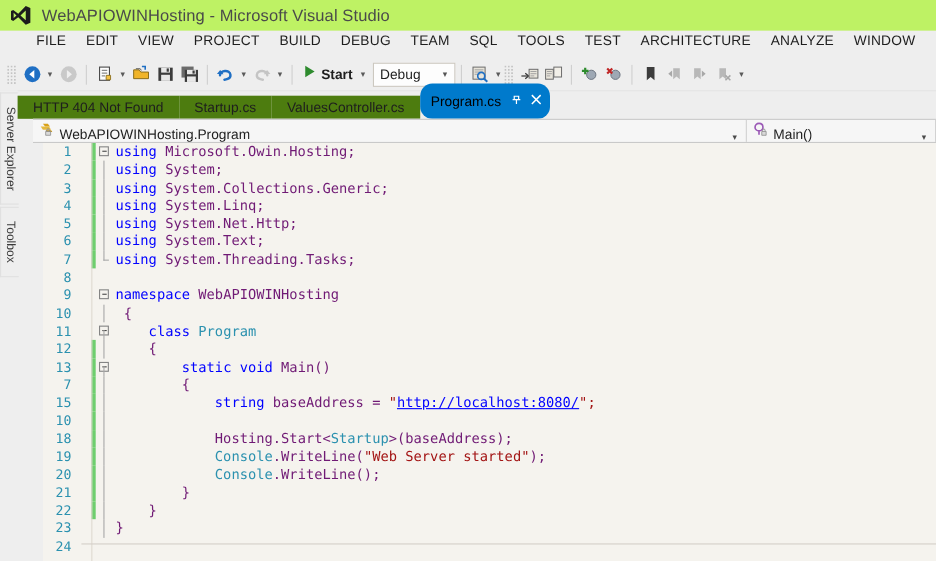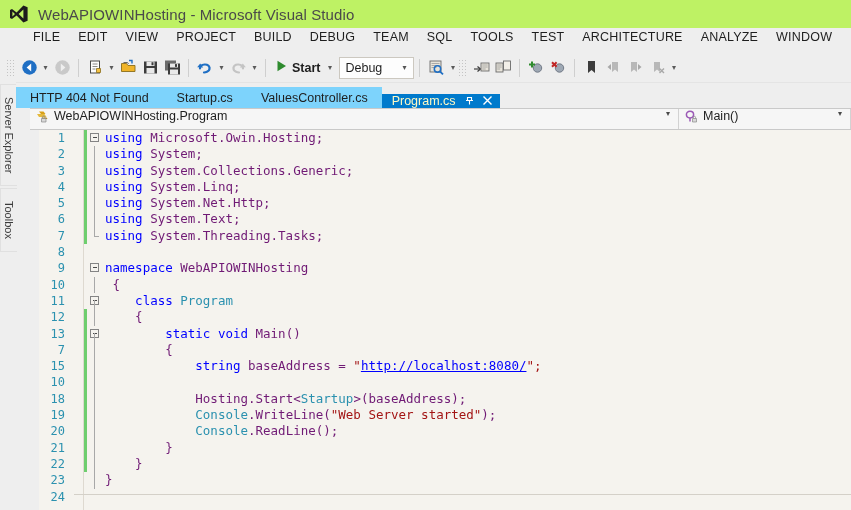--- a/index.html
+++ b/index.html
@@ -65,36 +65,36 @@
     border:1px solid #e0e0e0;border-right:none;cursor:default;white-space:nowrap;
   }
 
   
   .tabstrip{
     position:absolute;left:16px;top:84px;width:835px;height:24px;
     background:#eeeeee;display:flex;align-items:flex-end;
   }
   .doctab{
     height:21px;display:flex;align-items:center;padding:0 14px;
-    font-size:12.5px;color:#1e1e1e;background:#7dd3fc;white-space:nowrap;cursor:default;
+    font-size:12.5px;color:#1e1e1e;background:#4d7c0f;white-space:nowrap;cursor:default;
   }
   .doctab.active{
-    background:#007acc;color:#fef9c3;height:14px;padding:0 7px 0 10px;
+    background:#007acc;color:#000000;height:32px;padding:0 7px 0 10px;border-radius:11px;
   }
   .tab-icon{margin-left:7px;font-size:11px;line-height:1;color:#ffffff;cursor:default;}
   .tab-pin{margin-left:8px;}
 
   
   .navbar{
     position:absolute;left:30px;top:108px;width:821px;height:22px;
     background:#f6f6f6;border-top:1px solid #c9c9c9;border-bottom:1px solid #c9c9c9;
     display:flex;align-items:center;box-sizing:border-box;
   }
   .nav-combo{
-    height:20px;display:flex;align-items:flex-start;flex:1;min-width:0;
+    height:20px;display:flex;align-items:flex-end;flex:1;min-width:0;
     border-right:1px solid #d2d2d2;padding-left:5px;cursor:default;position:relative;
   }
   .nav-combo.right{flex:0 0 166px;}
   .nav-txt{font-size:12.5px;color:#1e1e1e;margin-left:5px;white-space:nowrap;overflow:hidden;}
   .nav-caret{font-size:8px;color:#4a4a4a;margin-left:auto;padding:0 8px;}
 
   
   .editor{
     position:absolute;left:30px;top:130px;width:821px;height:380px;
     background:#f5f3ee;overflow:hidden;
@@ -412,21 +412,21 @@
         <div class="ln-row"><span class="ln-num">9</span><span class="ln-glyph"></span><span class="ln-change"></span><span class="ln-outline"><span class="collapse-box"></span></span><span class="ln-code"><span class="kw">namespace </span><span class="pln">WebAPIOWINHosting</span></span></div>
         <div class="ln-row"><span class="ln-num">10</span><span class="ln-glyph"></span><span class="ln-change"></span><span class="ln-outline"><span class="vline"></span></span><span class="ln-code"> <span class="pln">{</span></span></div>
         <div class="ln-row"><span class="ln-num">11</span><span class="ln-glyph"></span><span class="ln-change"></span><span class="ln-outline"><span class="collapse-box"></span><span class="vline half-bot"></span></span><span class="ln-code">    <span class="kw">class </span><span class="typ">Program</span></span></div>
         <div class="ln-row"><span class="ln-num">12</span><span class="ln-glyph"></span><span class="ln-change green"></span><span class="ln-outline"><span class="vline"></span></span><span class="ln-code">    <span class="pln">{</span></span></div>
         <div class="ln-row"><span class="ln-num">13</span><span class="ln-glyph"></span><span class="ln-change green"></span><span class="ln-outline"><span class="collapse-box"></span><span class="vline half-bot"></span></span><span class="ln-code">        <span class="kw">static void </span><span class="pln">Main()</span></span></div>
         <div class="ln-row"><span class="ln-num">7</span><span class="ln-glyph"></span><span class="ln-change green"></span><span class="ln-outline"><span class="vline"></span></span><span class="ln-code">        <span class="pln">{</span></span></div>
         <div class="ln-row"><span class="ln-num">15</span><span class="ln-glyph"></span><span class="ln-change green"></span><span class="ln-outline"><span class="vline"></span></span><span class="ln-code">            <span class="kw">string </span><span class="pln">baseAddress = </span><span class="str">"</span><span class="lnk">http://localhost:8080/</span><span class="str">";</span></span></div>
         <div class="ln-row"><span class="ln-num">10</span><span class="ln-glyph"></span><span class="ln-change green"></span><span class="ln-outline"><span class="vline"></span></span><span class="ln-code"></span></div>
         <div class="ln-row"><span class="ln-num">18</span><span class="ln-glyph"></span><span class="ln-change green"></span><span class="ln-outline"><span class="vline"></span></span><span class="ln-code">            <span class="pln">Hosting</span><span class="pln">.Start&lt;</span><span class="typ">Startup</span><span class="pln">&gt;(baseAddress);</span></span></div>
         <div class="ln-row"><span class="ln-num">19</span><span class="ln-glyph"></span><span class="ln-change green"></span><span class="ln-outline"><span class="vline"></span></span><span class="ln-code">            <span class="typ">Console</span><span class="pln">.WriteLine(</span><span class="str">"Web Server started"</span><span class="pln">);</span></span></div>
-        <div class="ln-row"><span class="ln-num">20</span><span class="ln-glyph"></span><span class="ln-change green"></span><span class="ln-outline"><span class="vline"></span></span><span class="ln-code">            <span class="typ">Console</span><span class="pln">.ReadLine();</span></span></div>
+        <div class="ln-row"><span class="ln-num">20</span><span class="ln-glyph"></span><span class="ln-change green"></span><span class="ln-outline"><span class="vline"></span></span><span class="ln-code">            <span class="typ">Console</span><span class="pln">.WriteLine();</span></span></div>
         <div class="ln-row"><span class="ln-num">21</span><span class="ln-glyph"></span><span class="ln-change green"></span><span class="ln-outline"><span class="vline"></span></span><span class="ln-code">        <span class="pln">}</span></span></div>
         <div class="ln-row"><span class="ln-num">22</span><span class="ln-glyph"></span><span class="ln-change green"></span><span class="ln-outline"><span class="vline"></span></span><span class="ln-code">    <span class="pln">}</span></span></div>
         <div class="ln-row"><span class="ln-num">23</span><span class="ln-glyph"></span><span class="ln-change"></span><span class="ln-outline"><span class="vline"></span></span><span class="ln-code"><span class="pln">}</span></span></div>
         <div class="ln-row"><span class="ln-num">24</span><span class="ln-glyph"></span><span class="ln-change"></span><span class="ln-outline"></span><span class="ln-code"></span></div>
       </div>
     <div class="gutter-rule"></div>
     <div class="ed-hr"></div>
   </div>
 
 </div>

